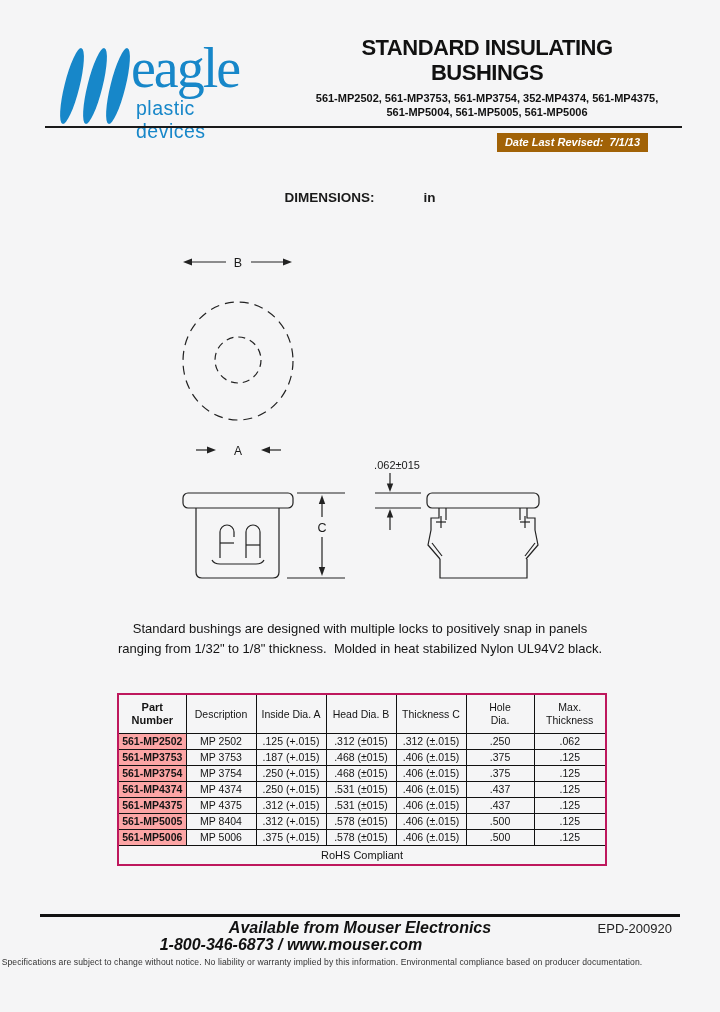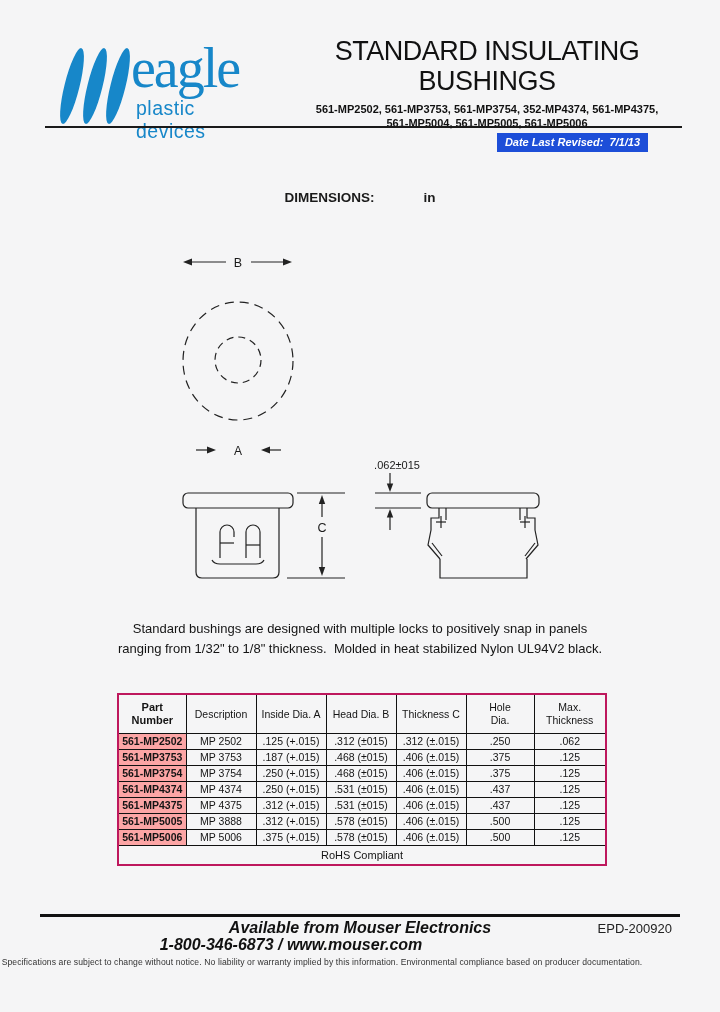--- a/index.html
+++ b/index.html
@@ -16,31 +16,31 @@
     position:absolute;left:76px;top:-2px;
     font-family:"Liberation Serif",serif;
     font-size:56px;line-height:1;color:#1787c9;letter-spacing:-2px;
   }
   .logo-tagline{
     position:absolute;left:81px;top:55px;
     font-size:19.5px;color:#1787c9;letter-spacing:0.5px;
   }
   .title-block{position:absolute;left:292px;top:36px;width:390px;text-align:center;}
   .doc-title{
-    font-size:27px;font-weight:normal;letter-spacing:-0.5px;line-height:1.12;
+    font-size:22px;font-weight:bold;letter-spacing:-0.5px;line-height:1.12;
     white-space:pre-wrap;color:#111;
   }
   .doc-parts{
     margin-top:7px;font-size:11px;font-weight:bold;line-height:1.25;
     white-space:pre-wrap;color:#111;
   }
   .header-divider{position:absolute;left:45px;top:126px;width:637px;height:2px;background:#1a1a1a;}
   .date-badge{
     position:absolute;top:133px;right:72px;
-    background:#1d4ed8;color:#fff;
+    background:#a16207;color:#fff;
     font-size:11px;font-weight:bold;font-style:italic;
     padding:3px 8px 4px 8px;white-space:pre;
   }
   
   .dims-line{position:absolute;left:0;top:190px;width:720px;text-align:center;font-size:13.5px;}
   .dims-label{font-weight:bold;}
   .dims-unit{font-weight:bold;margin-left:9px;padding-left:40px;}
   
   .drawing{position:absolute;left:150px;top:245px;}
   .drawing svg text{font-family:"Liberation Sans",sans-serif;fill:#1a1a1a;}
@@ -249,21 +249,21 @@
       <td class="pn">561-MP4375</td>
       <td>MP 4375</td>
       <td>.312 (+.015)</td>
       <td>.531 (±015)</td>
       <td>.406 (±.015)</td>
       <td>.437</td>
       <td>.125</td>
     </tr>
     <tr>
       <td class="pn">561-MP5005</td>
-      <td>MP 3888</td>
+      <td>MP 8404</td>
       <td>.312 (+.015)</td>
       <td>.578 (±015)</td>
       <td>.406 (±.015)</td>
       <td>.500</td>
       <td>.125</td>
     </tr>
     <tr>
       <td class="pn">561-MP5006</td>
       <td>MP 5006</td>
       <td>.375 (+.015)</td>

